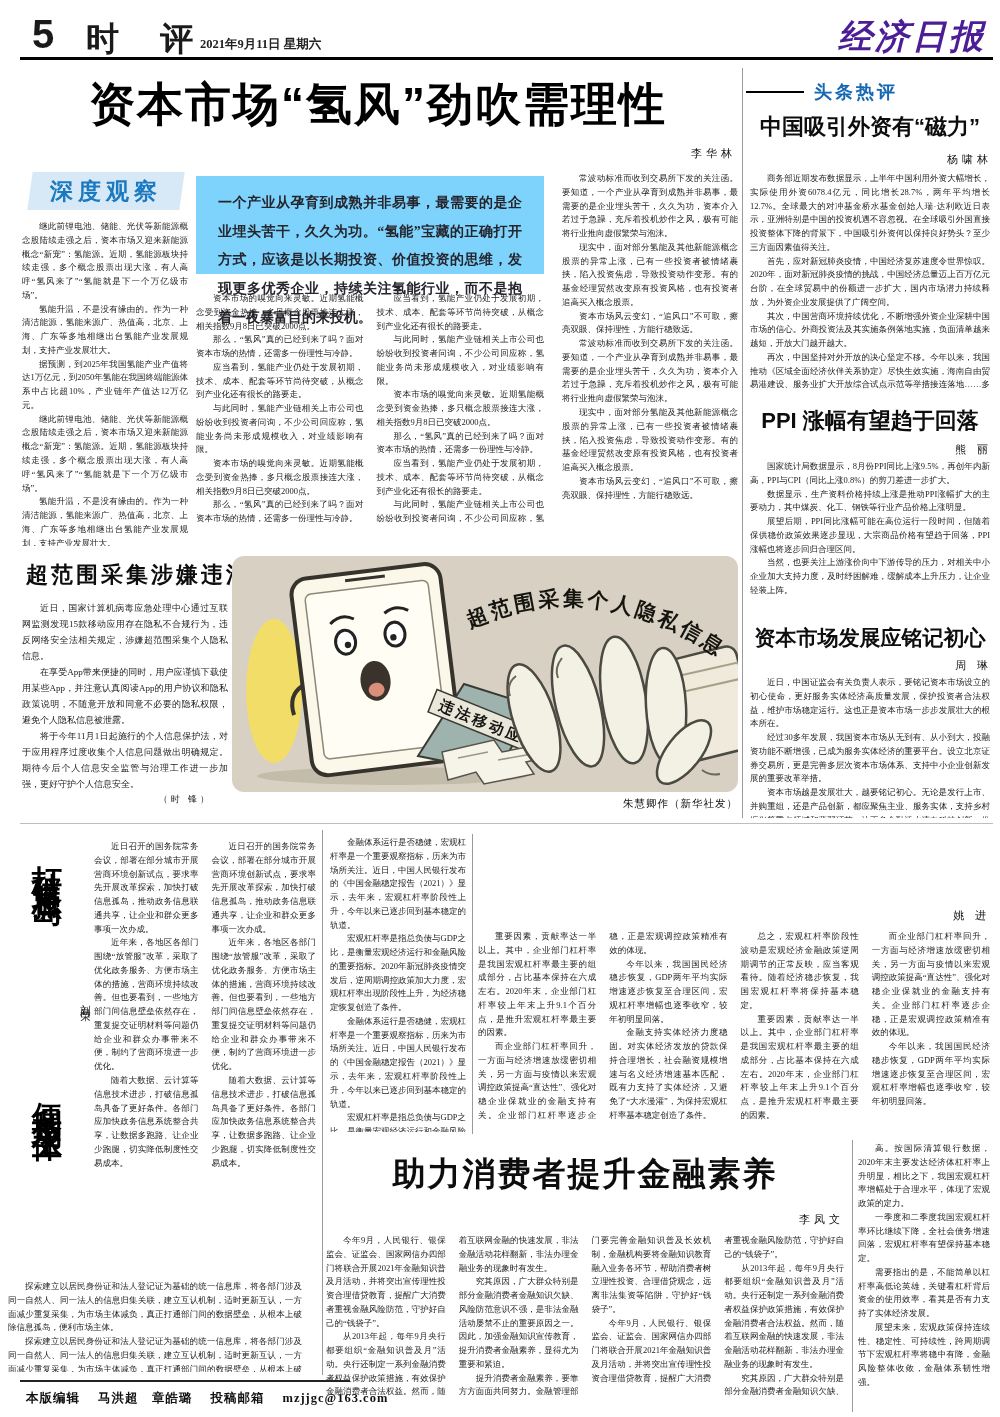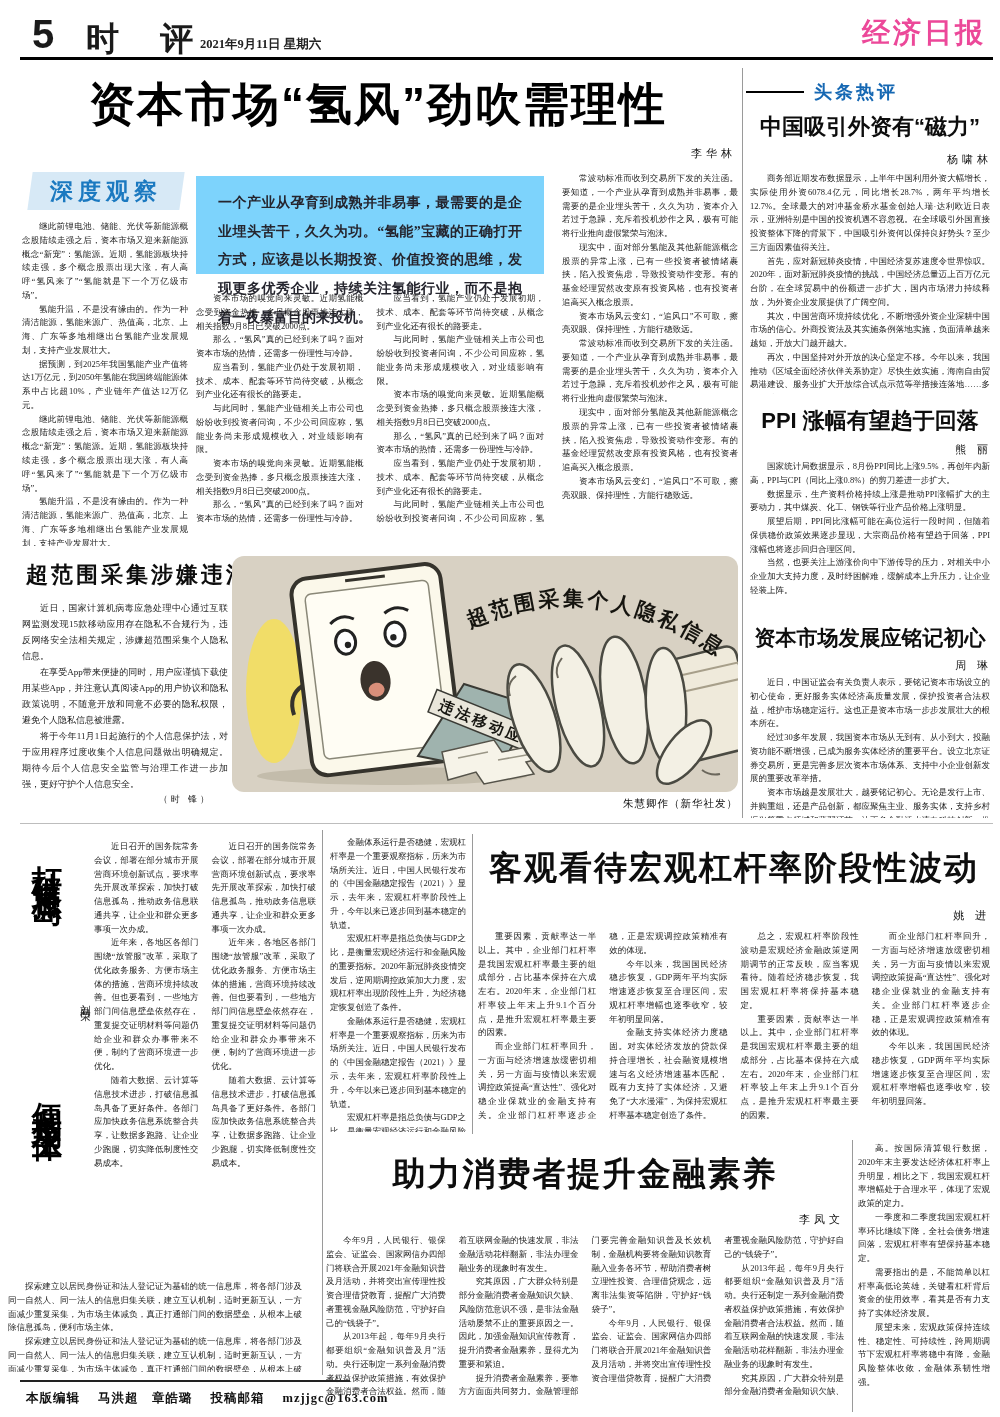--- a/index.html
+++ b/index.html
@@ -3,21 +3,21 @@
 <meta charset="utf-8">
 <style>
   html,body{margin:0;padding:0;background:#e8e8e8;}
   .page{position:relative;width:1000px;height:1417px;background:#ffffff;margin:0 auto;overflow:hidden;
         font-family:"Liberation Serif",serif;color:#1a1a1a;}
   .abs{position:absolute;}
   
   .pageno{font-family:"Liberation Sans",sans-serif;font-weight:900;font-size:40px;}
   .section{font-family:"Liberation Sans",sans-serif;font-weight:900;font-size:33px;letter-spacing:16px;}
   .date{font-size:12.5px;font-weight:bold;color:#222;}
-  .masthead{font-family:"Liberation Serif",serif;font-weight:bold;font-size:28px;color:#ec4899;letter-spacing:3px;}
+  .masthead{font-family:"Liberation Serif",serif;font-style:italic;font-weight:bold;font-size:34px;color:#4c1d95;letter-spacing:3px;}
   .hrule{background:#000;}
   .vrule{background:#9a9a9a;width:1px;}
   
   .lead-title{font-family:"Liberation Sans",sans-serif;font-weight:900;font-size:46px;letter-spacing:2px;text-align:center;color:#000;}
   .byline{font-size:11px;text-align:right;letter-spacing:4px;color:#111;}
   .badge{background:#d7e9f6;transform:skewX(-8deg);display:flex;align-items:center;justify-content:center;}
   .badge span{transform:skewX(8deg);font-family:"Liberation Sans",sans-serif;font-weight:900;font-size:23px;letter-spacing:5px;color:#1b79c0;}
   .quote{background:#7dd3fc;padding:13px 22px;font-size:14px;font-weight:bold;line-height:2.05;color:#25252e;text-align:justify;}
   .body{font-size:8.5px;line-height:1.62;color:#1c1c1c;text-align:justify;overflow:hidden;}
   .body p{margin:0;text-indent:2em;}
@@ -200,21 +200,20 @@
 
   <div class="abs vrule" style="left:322px;top:830px;height:545px;"></div>
 
   <div class="abs body" style="left:330px;top:836px;width:136px;height:296px;">
       <p>金融体系运行是否稳健，宏观杠杆率是一个重要观察指标，历来为市场所关注。近日，中国人民银行发布的《中国金融稳定报告（2021）》显示，去年来，宏观杠杆率阶段性上升，今年以来已逐步回到基本稳定的轨道。</p>
       <p>宏观杠杆率是指总负债与GDP之比，是衡量宏观经济运行和金融风险的重要指标。2020年新冠肺炎疫情突发后，逆周期调控政策加大力度，宏观杠杆率出现阶段性上升，为经济稳定恢复创造了条件。</p>
       <p>金融体系运行是否稳健，宏观杠杆率是一个重要观察指标，历来为市场所关注。近日，中国人民银行发布的《中国金融稳定报告（2021）》显示，去年来，宏观杠杆率阶段性上升，今年以来已逐步回到基本稳定的轨道。</p>
       <p>宏观杠杆率是指总负债与GDP之比，是衡量宏观经济运行和金融风险的重要指标。2020年新冠肺炎疫情突发后，逆周期调控政策加大力度，宏观杠杆率出现阶段性上升，为经济稳定恢复创造了条件。</p>
     </div>
   <div class="abs vrule" style="left:472px;top:834px;height:300px;"></div>
-  <div class="abs t-serif" style="left:478px;top:846px;width:512px;font-size:33px;letter-spacing:2px;text-align:center;">客观看待宏观杠杆率阶段性波动</div>
   <div class="abs byline" style="left:478px;top:908px;width:512px;">姚  进</div>
   <div class="abs body cols4" style="left:478px;top:930px;width:512px;height:202px;">
       <p>重要因素，贡献率达一半以上。其中，企业部门杠杆率是我国宏观杠杆率最主要的组成部分，占比基本保持在六成左右。2020年末，企业部门杠杆率较上年末上升9.1个百分点，是推升宏观杠杆率最主要的因素。</p>
       <p>而企业部门杠杆率回升，一方面与经济增速放缓密切相关，另一方面与疫情以来宏观调控政策提高“直达性”、强化对稳企业保就业的金融支持有关。企业部门杠杆率逐步企稳，正是宏观调控政策精准有效的体现。</p>
       <p>今年以来，我国国民经济稳步恢复，GDP两年平均实际增速逐步恢复至合理区间，宏观杠杆率增幅也逐季收窄，较年初明显回落。</p>
       <p>金融支持实体经济力度稳固。对实体经济发放的贷款保持合理增长，社会融资规模增速与名义经济增速基本匹配，既有力支持了实体经济，又避免了“大水漫灌”，为保持宏观杠杆率基本稳定创造了条件。</p>
       <p>总之，宏观杠杆率阶段性波动是宏观经济金融政策逆周期调节的正常反映，应当客观看待。随着经济稳步恢复，我国宏观杠杆率将保持基本稳定。</p>
       <p>重要因素，贡献率达一半以上。其中，企业部门杠杆率是我国宏观杠杆率最主要的组成部分，占比基本保持在六成左右。2020年末，企业部门杠杆率较上年末上升9.1个百分点，是推升宏观杠杆率最主要的因素。</p>
       <p>而企业部门杠杆率回升，一方面与经济增速放缓密切相关，另一方面与疫情以来宏观调控政策提高“直达性”、强化对稳企业保就业的金融支持有关。企业部门杠杆率逐步企稳，正是宏观调控政策精准有效的体现。</p>
       <p>今年以来，我国国民经济稳步恢复，GDP两年平均实际增速逐步恢复至合理区间，宏观杠杆率增幅也逐季收窄，较年初明显回落。</p>

